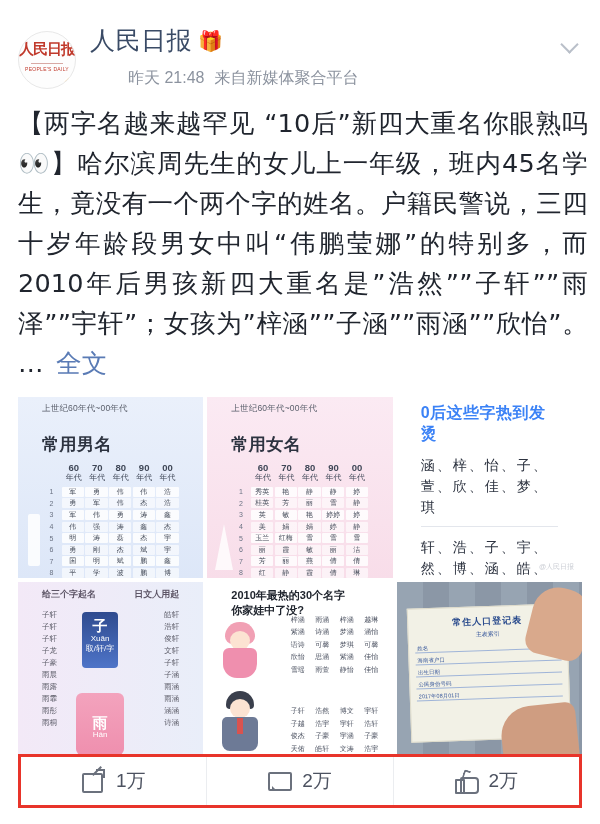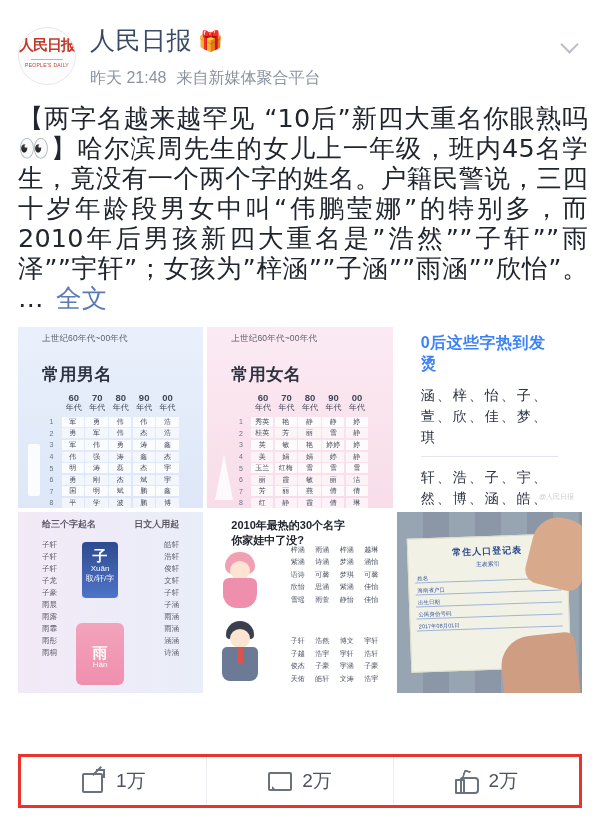--- a/index.html
+++ b/index.html
@@ -11,21 +11,21 @@
   }
   .post {
     position: relative;
     width: 600px; height: 824px;
     background: #fff;
   }
 
   
   .header {
     display: flex;
-    align-items: center;
+    align-items: flex-end;
     padding: 22px 18px 10px 18px;
   }
   .avatar {
     position: relative;
     width: 58px; height: 58px;
     border-radius: 50%;
     background: #fdfdfd;
     border: 1px solid #e8e8e8;
     flex: 0 0 58px;
     overflow: hidden;
@@ -75,20 +75,21 @@
     margin-left: 6px;
     font-size: 20px;
     line-height: 1;
   }
   .meta-row {
     margin-top: 11px;
     display: flex;
     align-items: center;
     font-size: 16px;
     color: #8c939f;
+    margin-left: 38px;
   }
   .meta-sep { width: 10px; }
   .meta-src { color: #8c939f; }
   .chev {
     position: absolute;
     right: 22px; top: 36px;
     width: 16px; height: 16px;
   }
   .chev:before {
     content: "";
@@ -97,21 +98,21 @@
     width: 11px; height: 11px;
     border-right: 2px solid #b9bfc9;
     border-bottom: 2px solid #b9bfc9;
     transform: rotate(45deg);
   }
 
   
   .body-text {
     padding: 4px 12px 0 18px;
     font-size: 25.5px;
-    line-height: 30px;
+    line-height: 40px;
     color: #20252e;
     letter-spacing: .2px;
     text-align: justify;
     font-family: "DejaVu Sans", "Liberation Sans", sans-serif;
   }
   .body-text .more {
     color: #5a7bb5;
     margin-left: 4px;
   }
   .body-text .dots { color: #20252e; }

